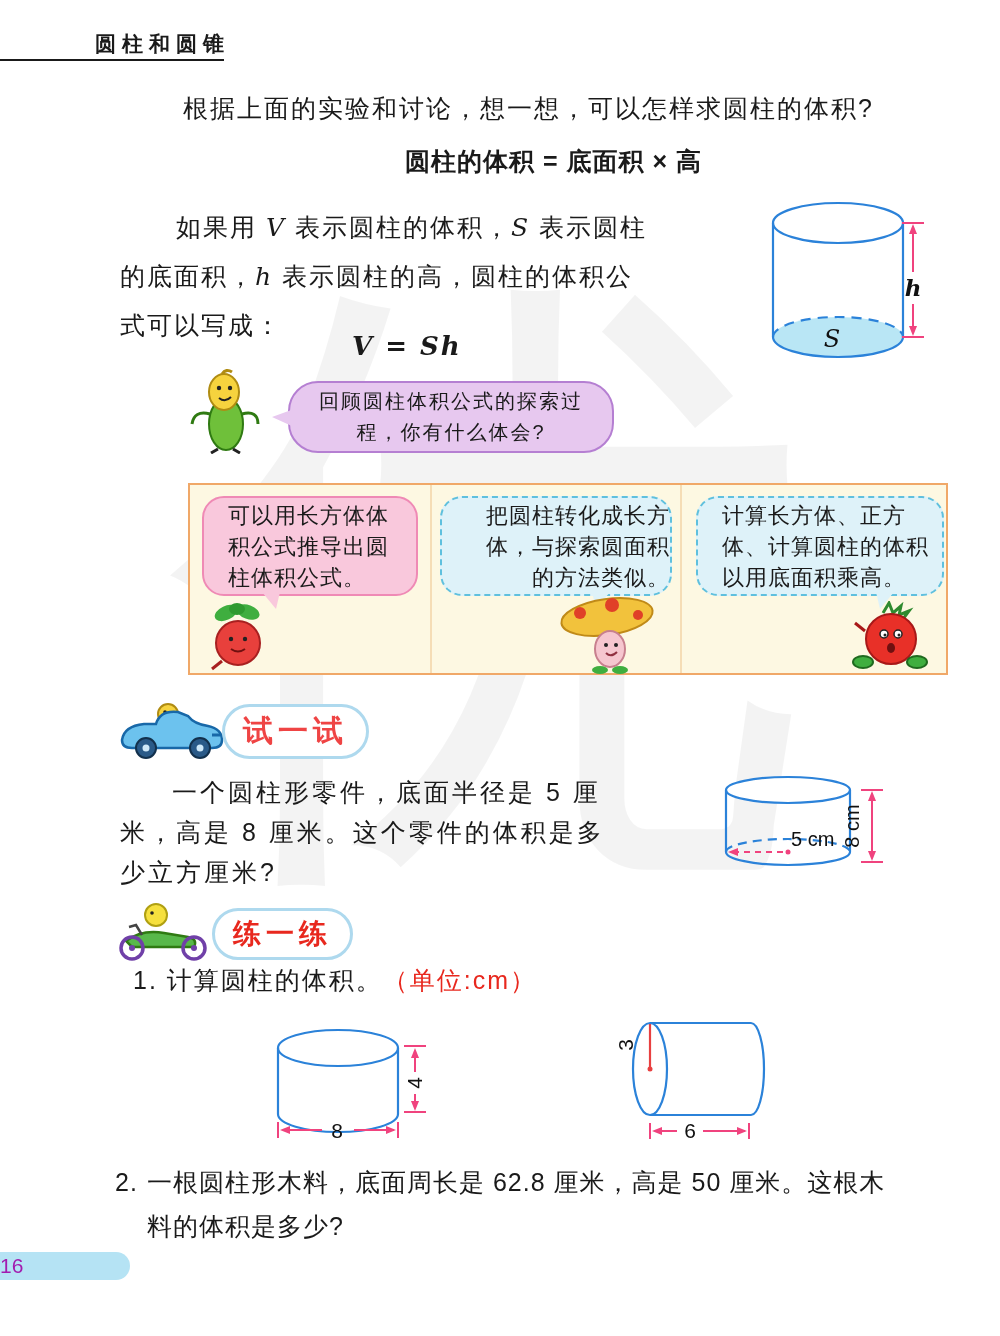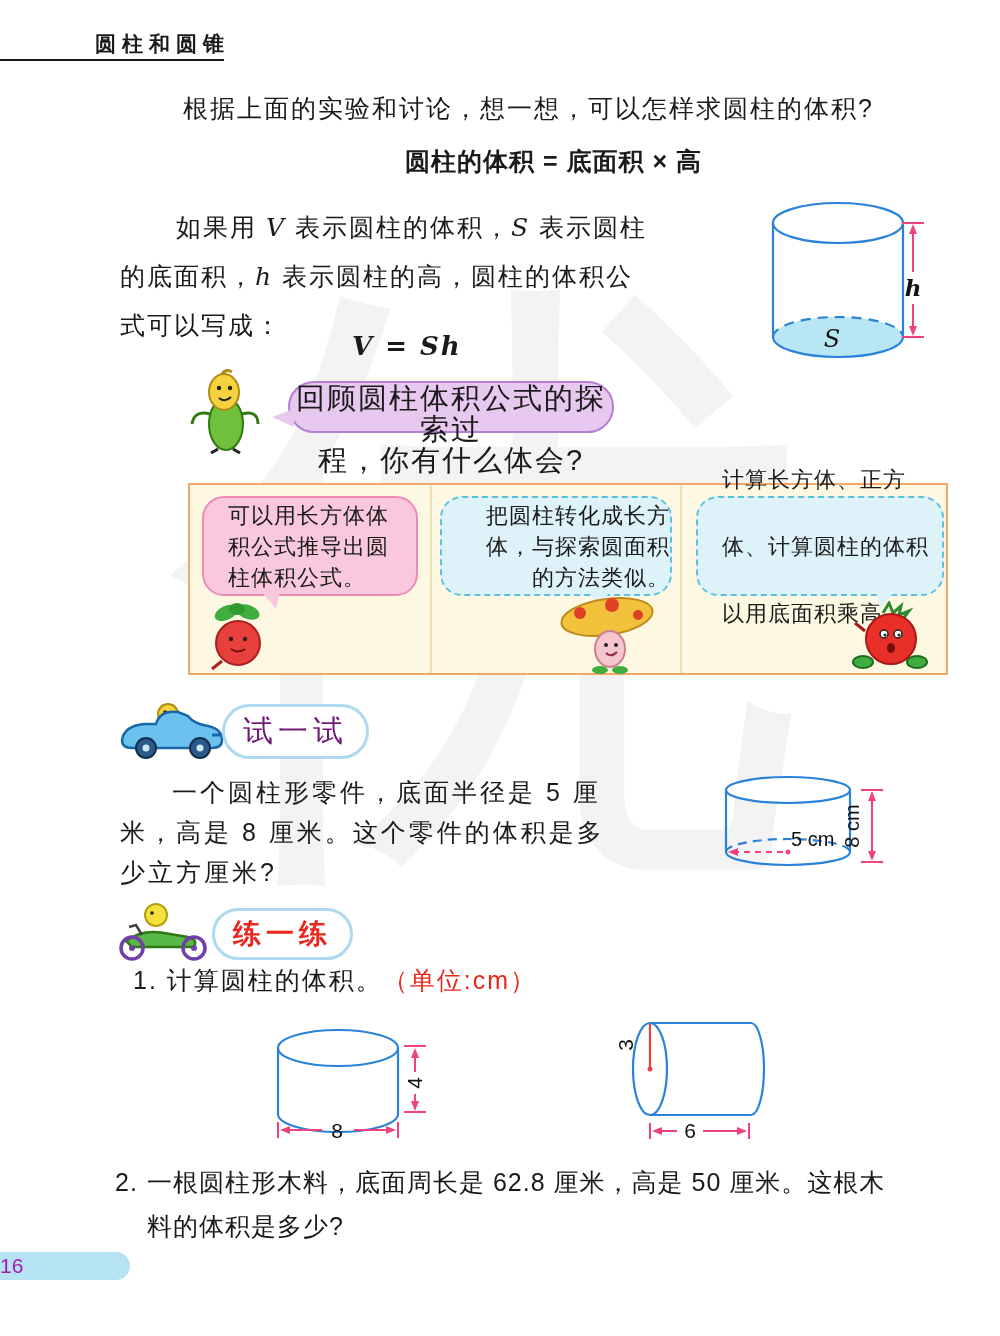--- a/index.html
+++ b/index.html
@@ -20,24 +20,24 @@
   .intro-question{left:183px; top:92px; font-size:25px; letter-spacing:2px;}
   .boxed-formula{left:405px; top:145px; font-size:25px; font-weight:bold; letter-spacing:1px;}
   .derivation{left:120px; top:203px; width:580px; font-size:25px; letter-spacing:2px;}
   .derivation .dline{line-height:48px; white-space:nowrap;}
   .derivation .dline.indent{padding-left:56px;}
   .vsh{left:352px; top:331px; font-size:26px; font-weight:600; letter-spacing:2px;}
 
   .bubble{position:absolute; box-sizing:border-box;}
   .bubble .btxt{text-align:center;}
   .purple-bubble{
-    left:288px; top:381px; width:326px; height:52px;
+    left:288px; top:381px; width:326px; height:72px;
     background:#e7c8ef; border:2px solid #b57fd2; border-radius:30px;
-    display:flex; flex-direction:column; 
-    font-size:29px; letter-spacing:2px; line-height:31px;
+    display:flex; flex-direction:column; justify-content:center;
+    font-size:20px; letter-spacing:2px; line-height:31px;
   }
   .purple-bubble .tail{
     left:-18px; top:26px; width:0; height:0; position:absolute;
     border-top:8px solid transparent; border-bottom:10px solid transparent;
     border-right:22px solid #e7c8ef;
   }
   .panel{
     left:188px; top:483px; width:760px; height:192px;
     background:#fdf8e2; border:2px solid #f0a868; box-sizing:border-box;
     display:flex;
@@ -50,30 +50,30 @@
     display:flex; flex-direction:column; justify-content:center;
     font-size:22px; letter-spacing:1px; line-height:31px;padding-left:24px;
   }
   .pb-pink{left:12px; top:11px; width:216px; height:100px; background:#f9c8dc; border:2px solid #ef8ab5;}
   .pb-pink .tail{position:absolute; left:58px; bottom:-15px; width:0; height:0;
     border-left:14px solid transparent; border-right:4px solid transparent; border-top:17px solid #f9c8dc;}
   .pb-blue{background:#def2f9; border:2px dashed #5fc0de;}
   .pb-b2{left:8px; top:11px; width:232px; height:100px;align-items:flex-end;}
   .pb-b2 .tail{position:absolute; left:150px; bottom:-15px; width:0; height:0;
     border-left:4px solid transparent; border-right:14px solid transparent; border-top:17px solid #def2f9;}
-  .pb-b3{left:14px; top:11px; width:248px; height:100px;gap:36px;}
+  .pb-b3{left:14px; top:11px; width:248px; height:100px;}
   .pb-b3 .tail{position:absolute; right:48px; bottom:-15px; width:0; height:0;
     border-left:4px solid transparent; border-right:14px solid transparent; border-top:17px solid #def2f9;}
   .mascot{position:absolute;}
 
   .cloud{
     position:absolute; background:#fff; border:3px solid #aed9ee; border-radius:38px;
     padding:4px 18px;
   }
-  .try-title{left:222px; top:704px; font-size:30px; font-weight:normal; color:#701a75; letter-spacing:5px;}
+  .try-title{left:222px; top:704px; font-size:30px; font-weight:bold; color:#ef4444; letter-spacing:5px;}
   .practice-title{left:212px; top:908px; font-size:28px; font-weight:bold; color:#e8281e; letter-spacing:5px;}
 
   .try-problem{left:120px; top:772px; width:570px; font-size:25px; letter-spacing:3px;}
   .try-problem .dline{line-height:40px; white-space:nowrap;}
   .try-problem .dline.indent{padding-left:52px;}
 
   .problem1{left:133px; top:964px; font-size:25px; letter-spacing:2px; white-space:nowrap;}
   .unit-note{color:#e8281e;}
   .problem2{left:115px; top:1160px; font-size:25px; letter-spacing:1px; display:flex;}
   .problem2 .pnum{width:32px; line-height:44px;}

